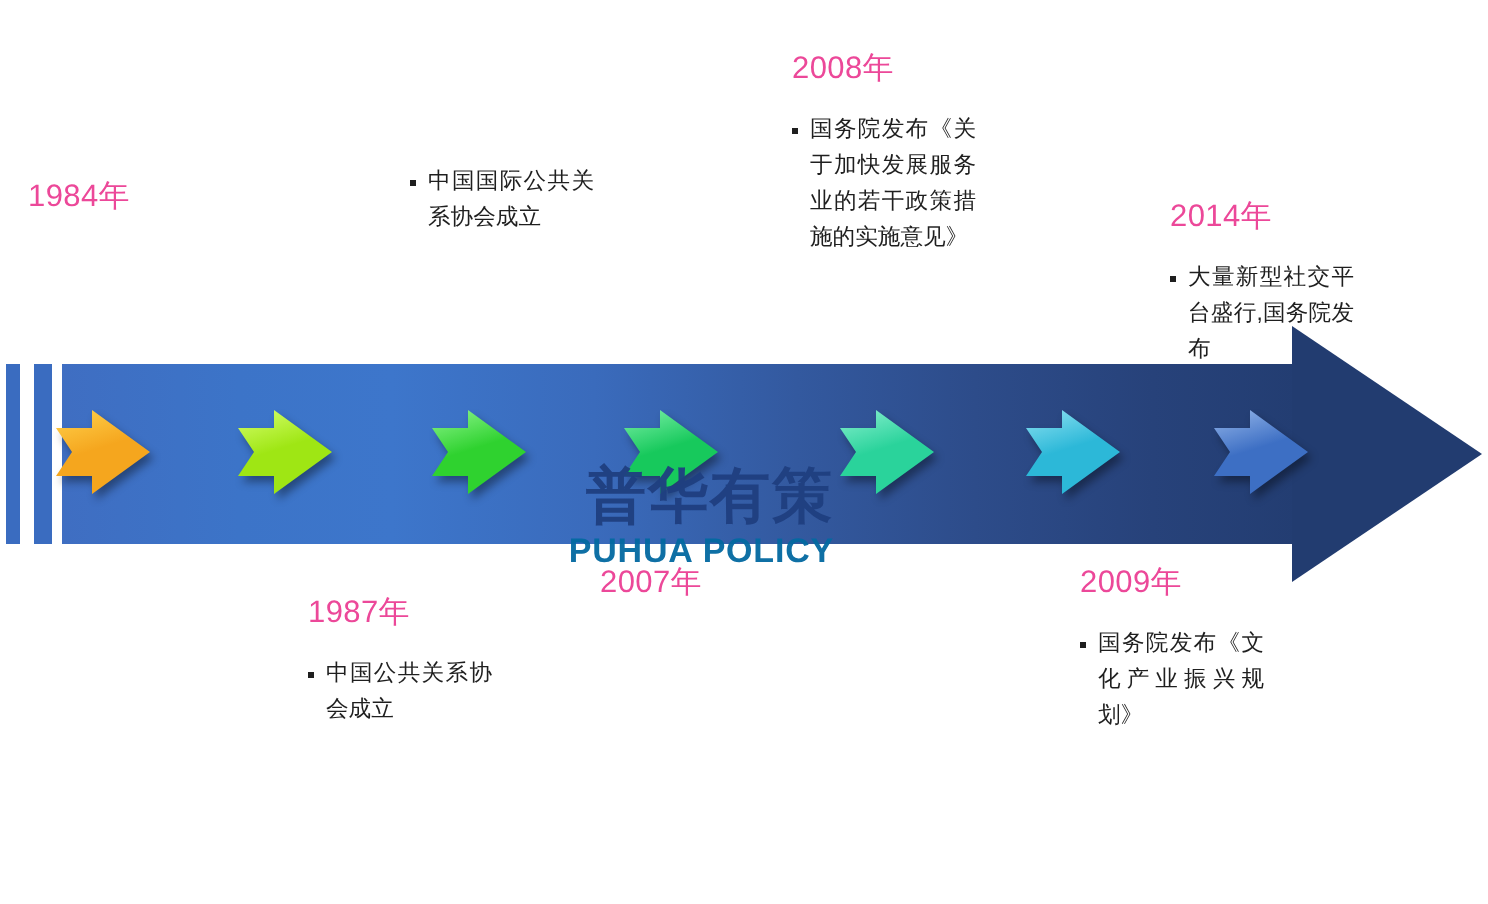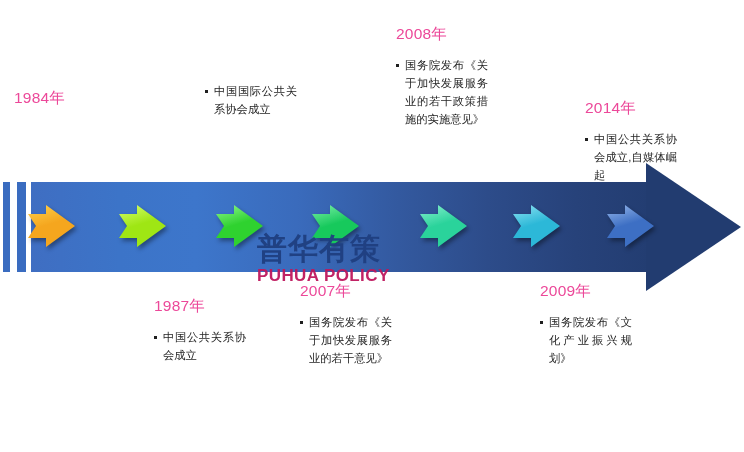--- a/index.html
+++ b/index.html
@@ -100,36 +100,36 @@
     height: 2.5px;
     background: #1f1f1f;
   }
 
   
   .watermark {
     position: absolute;
     left: 257px;
     top: 232px;
     width: 160px;
-    text-align: left;
+    text-align: right;
     pointer-events: none;
   }
   .wm-cn {
     font-size: 30px;
     font-weight: bold;
     color: #1f3f80;
     letter-spacing: 1px;
     line-height: 34px;
     font-family: "DejaVu Sans", sans-serif;
     opacity: 0.95;
   }
   .wm-en {
     font-size: 17px;
     font-weight: bold;
-    color: #be185d;
+    color: #0369a1;
     letter-spacing: 0.4px;
     line-height: 20px;
     opacity: 0.95;
   }
 </style>
 </head>
 <body>
 
 <div id="canvas">
 
@@ -233,33 +233,32 @@
       </div>
       <div class="entry" style="left: 108px; top: 296px; margin-left: 46px;">
         <div class="year">1987年</div>
         <div class="desc">中国公共关系协会成立</div>
       </div>
       <div class="entry" style="left: 205px; top: 82px;">
         <div class="desc">中国国际公共关系协会成立</div>
       </div>
       <div class="entry" style="left: 300px; top: 281px;">
         <div class="year">2007年</div>
-        <div class="desc">国务院发布《关于加快发展服务业的若干意见》</div>
       </div>
       <div class="entry" style="left: 396px; top: 24px;">
         <div class="year">2008年</div>
         <div class="desc">国务院发布《关于加快发展服务业的若干政策措施的实施意见》</div>
       </div>
       <div class="entry" style="left: 494px; top: 281px; margin-left: 46px;">
         <div class="year">2009年</div>
         <div class="desc">国务院发布《文化产业振兴规划》</div>
       </div>
       <div class="entry" style="left: 585px; top: 82px; margin-top: 16px;">
         <div class="year">2014年</div>
-        <div class="desc">中国公共关系协会成立,自媒体崛起</div>
+        <div class="desc">大量新型社交平台盛行,国务院发布</div>
       </div>
     </div>
 
   <div class="watermark">
     <div class="wm-cn">普华有策</div>
     <div class="wm-en">PUHUA POLICY</div>
   </div>
 
 </div>
 

